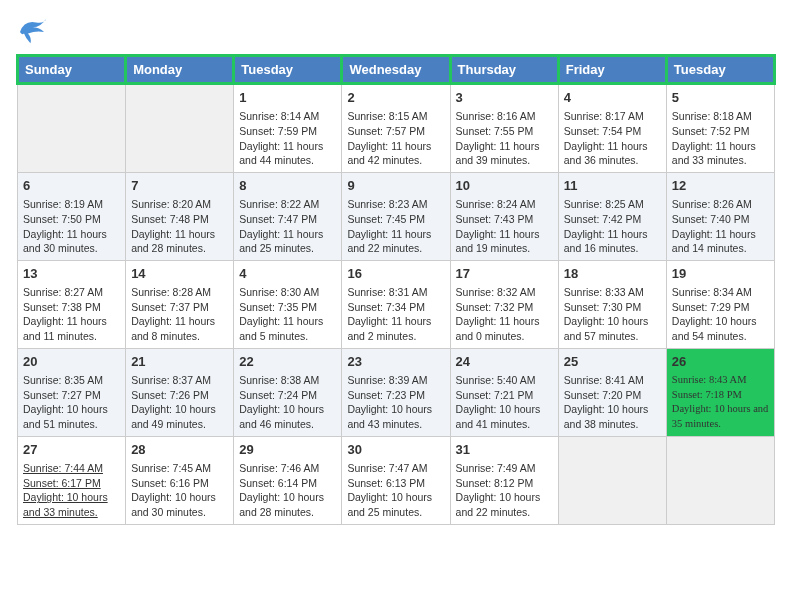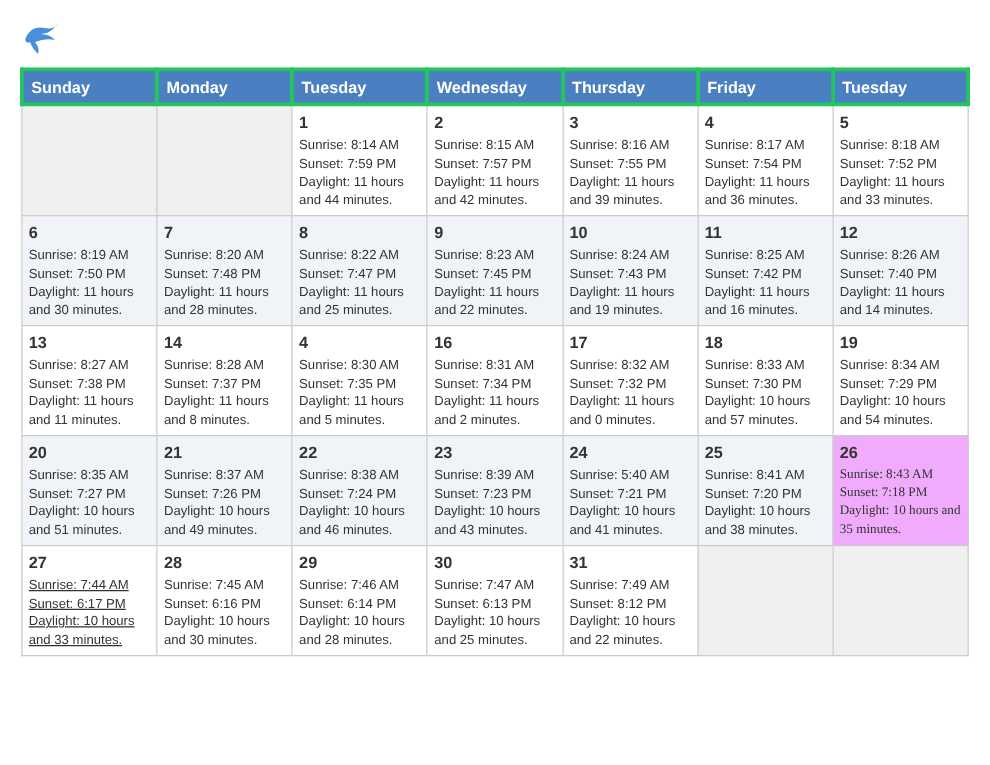--- a/index.html
+++ b/index.html
@@ -264,21 +264,21 @@
           <div class="cell-info" style="white-space: pre-line;">Sunrise: 5:40 AM
 Sunset: 7:21 PM
 Daylight: 10 hours and 41 minutes.</div>
         </td>
         <td style="background: rgb(240, 244, 248);">
           <span class="day-num">25</span>
           <div class="cell-info" style="white-space: pre-line;">Sunrise: 8:41 AM
 Sunset: 7:20 PM
 Daylight: 10 hours and 38 minutes.</div>
         </td>
-        <td style="background: #f0abfc;">
+        <td style="background: #22c55e;">
           <span class="day-num">26</span>
           <div class="cell-info" style="white-space: pre-line; font-family: Liberation Serif, serif;">Sunrise: 8:43 AM
 Sunset: 7:18 PM
 Daylight: 10 hours and 35 minutes.</div>
         </td>
       </tr>
       <tr>
         <td style="background: rgb(255, 255, 255);">
           <span class="day-num">27</span>
           <div class="cell-info" style="white-space: pre-line; text-decoration: underline;">Sunrise: 7:44 AM

